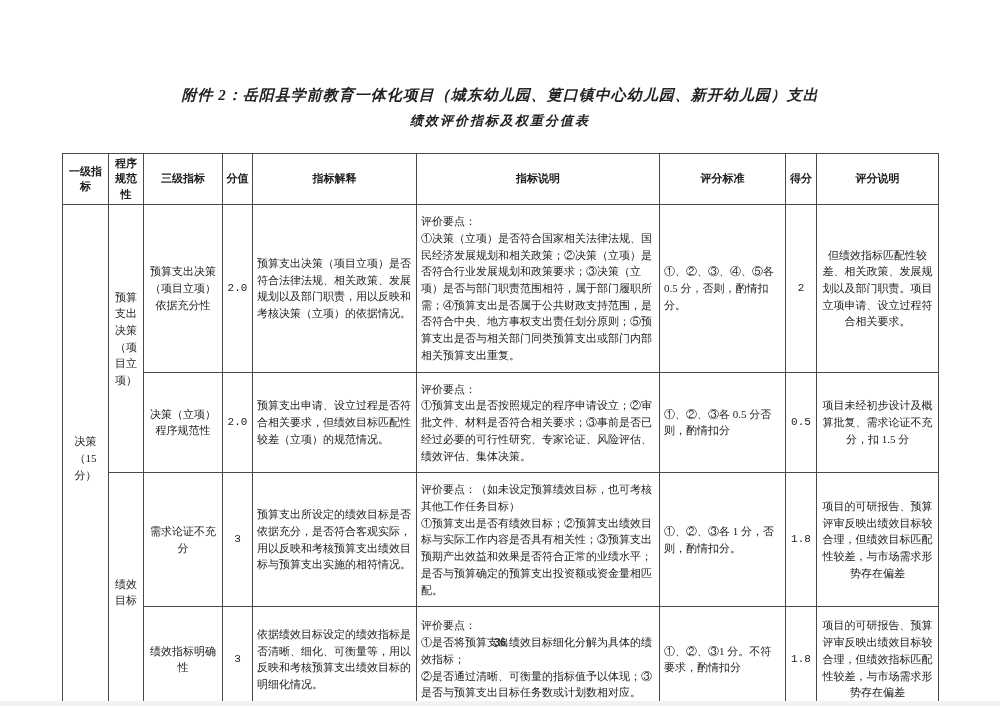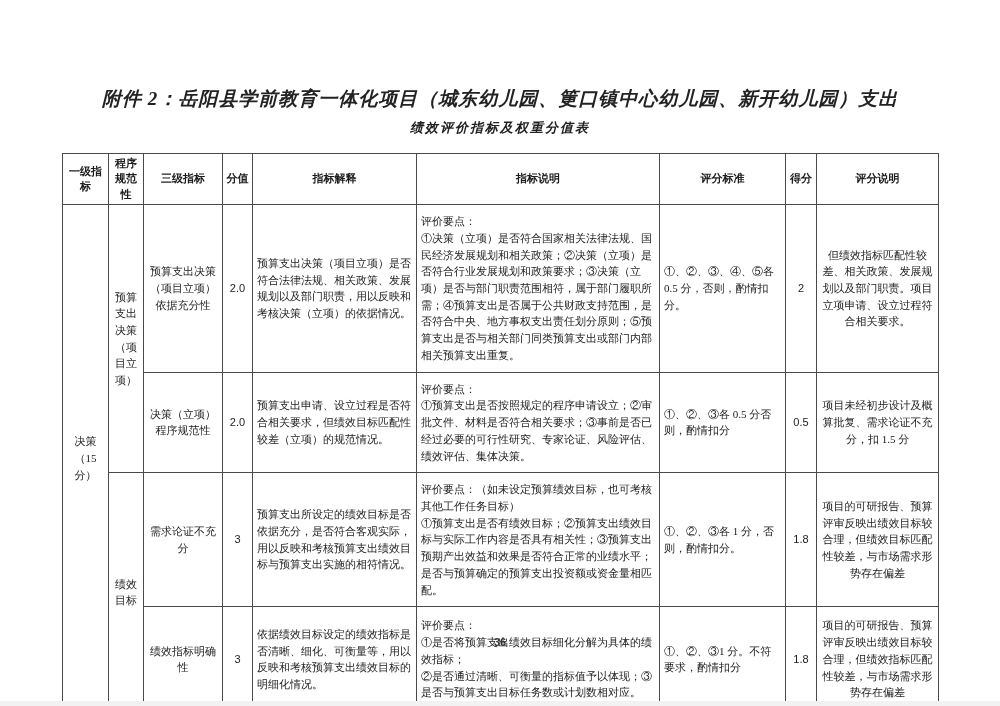--- a/index.html
+++ b/index.html
@@ -7,38 +7,38 @@
   body {
     width:1000px; height:706px; background:#ffffff;
     font-family:"Liberation Serif","DejaVu Serif",serif;
     color:#1c1c1c;
   }
   .page { position:relative; width:1000px; height:706px; background:#ffffff; overflow:hidden; }
   .page-edge { position:absolute; left:0; bottom:0; width:100%; height:5px; background:#f2f2f2; }
 
   .doc-title { position:absolute; top:86px; left:0; width:100%; text-align:center;
     font-style:italic; font-weight:700; color:#222; }
-  .doc-title .line1 { font-size:19px; letter-spacing:1px; }
+  .doc-title .line1 { font-size:15px; letter-spacing:1px; }
   .doc-title .line2 { font-size:13px; letter-spacing:2px; margin-top:7px;font-family:Liberation Serif, serif; }
 
   table.indicator-table {
     position:absolute; left:62px; top:133px; width:876px;
     border-collapse:collapse; table-layout:fixed;margin-top:20px;
   }
   .indicator-table th, .indicator-table td {
     border:1px solid #4a4a4a;
     font-size:11px; line-height:1.52;
     text-align:center; vertical-align:middle;
     padding:8px 4px;
     overflow:hidden;
   }
   .indicator-table th { font-weight:700; font-size:11px; line-height:1.4; padding:2px 2px; }
   .indicator-table td.left { text-align:left; }
   .indicator-table td.pre, .indicator-table th.pre { white-space:pre-line; }
-  .indicator-table td.num { font-family:Liberation Sans, sans-serif;text-align:center; }
+  .indicator-table td.num { font-family:Liberation Mono, monospace;text-align:center; }
 
   tr.hdr { height:37px; }
   tr.r1 { height:148px; }
   tr.r2 { height:84px; }
   tr.r3 { height:113px; }
   tr.r4 { height:105px; }
 
   .page-number { position:absolute; top:636px; left:0; width:100%;
     text-align:center; font-size:11px; font-weight:700; color:#333;
     font-family:"Liberation Sans","DejaVu Sans",sans-serif; }

